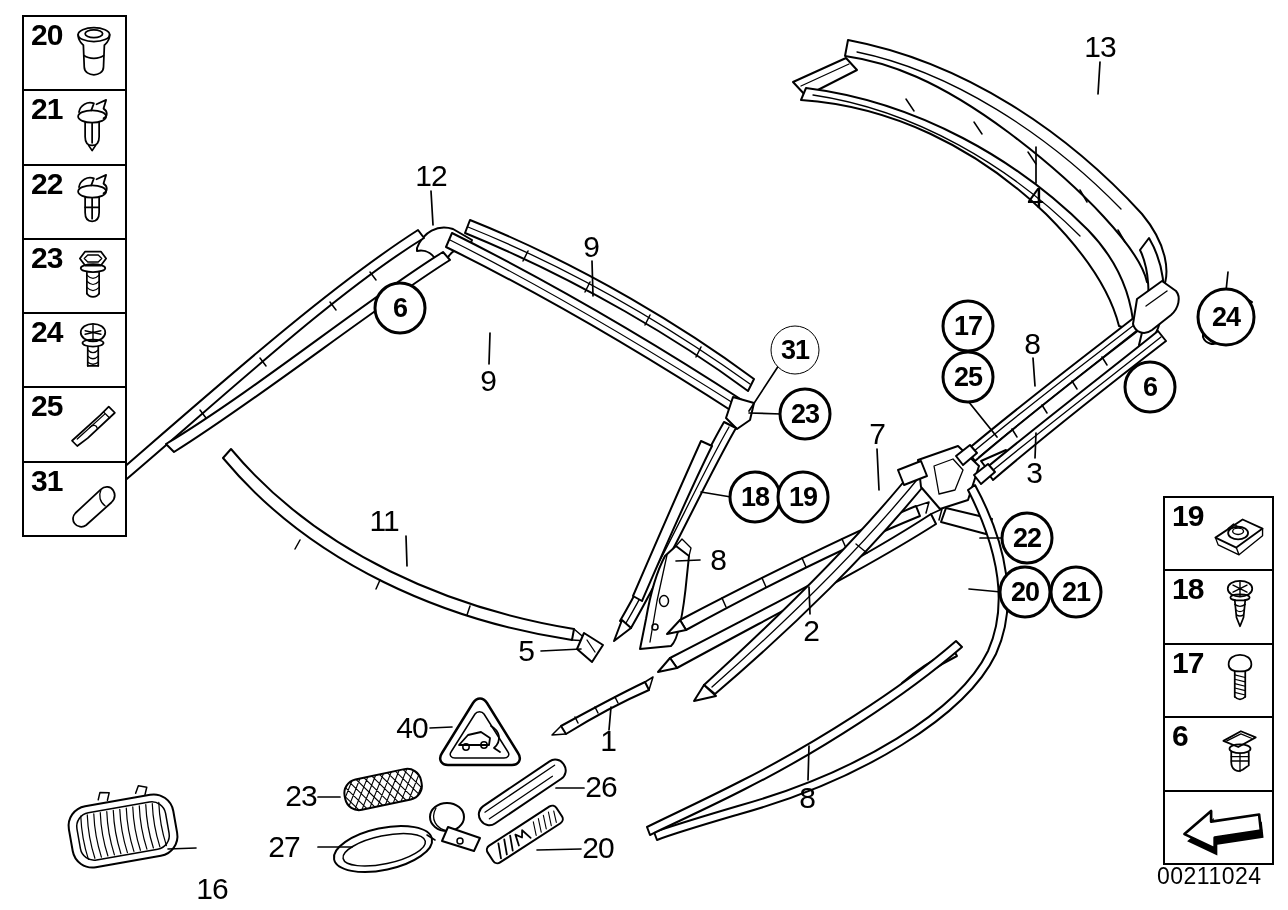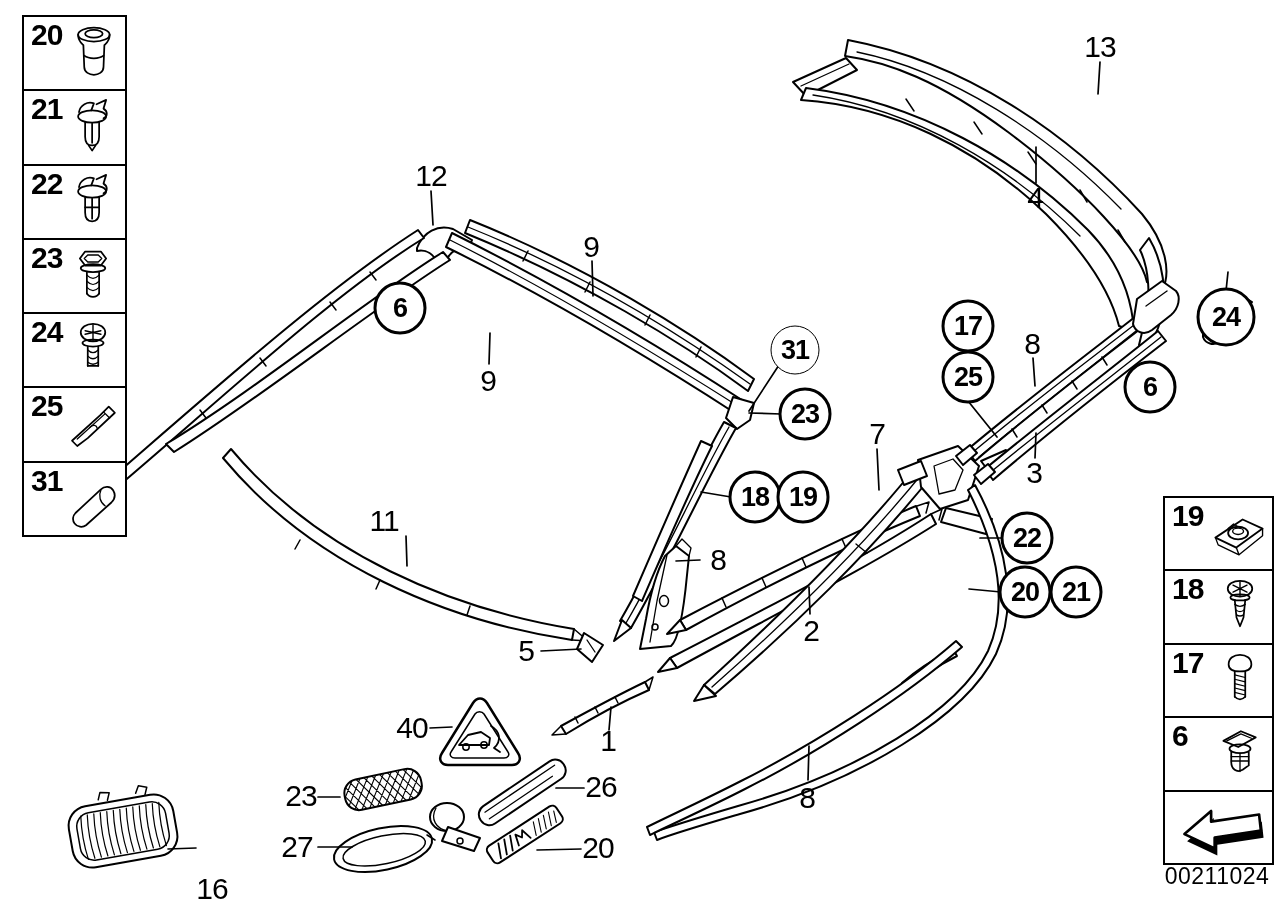--- a/index.html
+++ b/index.html
@@ -20,21 +20,21 @@
   .panel{position:absolute;border:2px solid #000;background:#fff;z-index:2;
          display:flex;flex-direction:column;}
   #panel-left{left:22px;top:15px;width:101px;height:518px;}
   #panel-right{left:1163px;top:496px;width:107px;height:365px;}
   .srow{position:relative;flex:1;border-top:2px solid #000;display:flex;
         align-items:center;justify-content:flex-end;}
   .srow:first-child{border-top:none;}
   .snum{position:absolute;top:3px;left:7px;font-weight:700;font-size:30px;
         letter-spacing:-1px;line-height:1;}
   svg.sicon{position:static;flex:0 0 auto;margin-right:4px;}
-  .docnum{position:absolute;left:1157px;top:863px;width:120px;text-align:center;
+  .docnum{position:absolute;left:1157px;top:863px;width:120px;
           font-size:23px;font-weight:400;letter-spacing:.5px;z-index:2;}
 </style>
 </head>
 <body>
 
 <div id="canvas">
 
   <svg id="art" width="1288" height="910" viewBox="0 0 1288 910" fill="none" stroke="#000" stroke-width="2" stroke-linejoin="round" stroke-linecap="round">
 
     <g>
@@ -208,21 +208,21 @@
   <div class="lbl" style="left:1032px;top:344px">8</div>
   <div class="lbl" style="left:1034px;top:473px">3</div>
   <div class="lbl" style="left:718px;top:560px">8</div>
   <div class="lbl" style="left:811px;top:631px">2</div>
   <div class="lbl" style="left:384px;top:521px">11</div>
   <div class="lbl" style="left:526px;top:651px">5</div>
   <div class="lbl" style="left:608px;top:741px">1</div>
   <div class="lbl" style="left:412px;top:728px">40</div>
   <div class="lbl" style="left:601px;top:787px">26</div>
   <div class="lbl" style="left:598px;top:848px">20</div>
-  <div class="lbl" style="left:297px;top:847px">27</div>
+  <div class="lbl" style="left:284px;top:847px">27</div>
   <div class="lbl" style="left:301px;top:796px">23</div>
   <div class="lbl" style="left:212px;top:889px">16</div>
   <div class="lbl" style="left:807px;top:798px">8</div>
 
   <div class="cir" style="left:400px;top:308px">6</div>
   <div class="cir" style="left:805px;top:414px">23</div>
   <div class="cir" style="left:968px;top:326px">17</div>
   <div class="cir" style="left:968px;top:377px">25</div>
   <div class="cir" style="left:755px;top:497px">18</div>
   <div class="cir" style="left:803px;top:497px">19</div>

